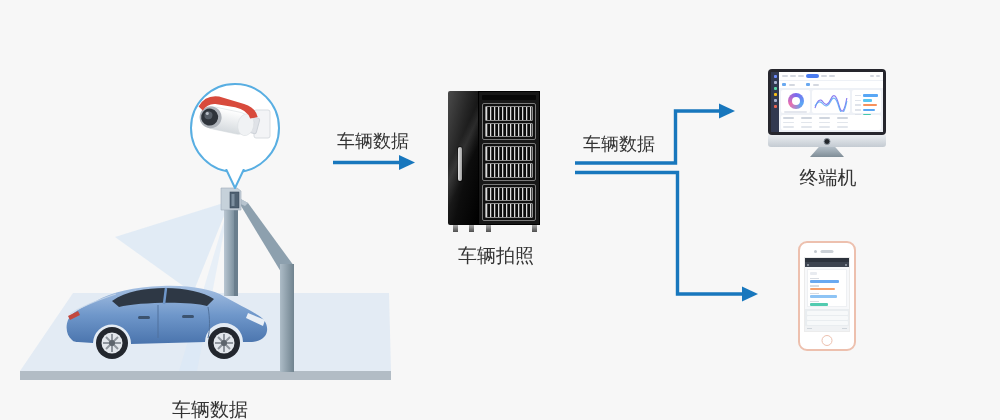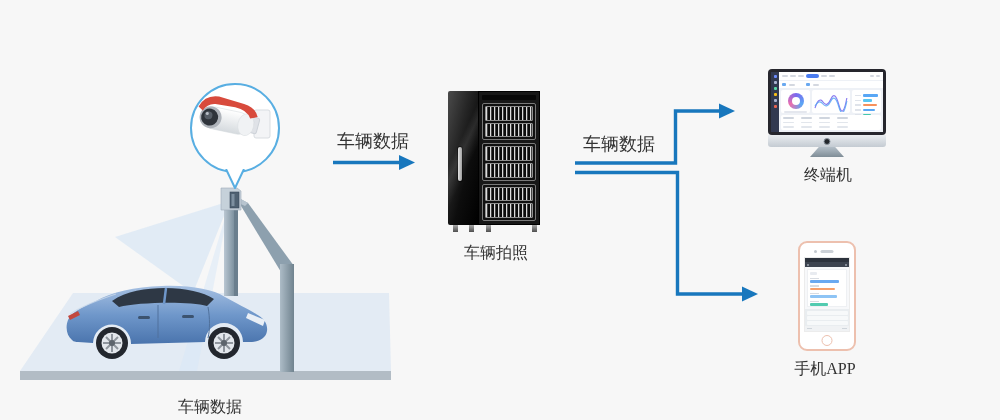--- a/index.html
+++ b/index.html
@@ -1,19 +1,19 @@
 <!DOCTYPE html>
 <html><head>
 <meta charset="utf-8">
 <style>
   html,body{margin:0;padding:0;background:#f7f7f7;}
   #canvas{position:relative;width:1000px;height:420px;background:#f7f7f7;overflow:hidden;
           font-family:Liberation Serif, serif;margin-top:34px;}
   .abs{position:absolute;}
-  .caption{position:absolute;color:#333;font-size:16px;text-align:center;white-space:nowrap;}
+  .caption{position:absolute;color:#333;font-size:19px;text-align:center;white-space:nowrap;}
   .flow-label{position:absolute;color:#333;font-size:18px;text-align:center;white-space:nowrap;}
 
   
   .callout{left:190px;top:49px;width:90px;height:90px;border-radius:50%;background:#fff;
            border:2px solid #58aee2;box-sizing:border-box;}
 
   
   .server{left:448px;top:57px;width:92px;height:141px;}
   .server-door{position:absolute;left:0;top:0;width:30px;height:134px;border-radius:2px 0 0 2px;
     background:linear-gradient(104deg,#4b4b4b 0%,#262626 35%,#0d0d0d 62%,#000 100%);}
@@ -374,14 +374,13 @@
     </div>
     <div class="phone-home"></div>
   </div>
 
   <div class="flow-label" style="left:331px;top:95px;width:84px;">车辆数据</div>
   <div class="flow-label" style="left:577px;top:98px;width:84px;">车辆数据</div>
 
   <div class="caption" style="left:155px;top:363px;width:110px;">车辆数据</div>
   <div class="caption" style="left:436px;top:209px;width:120px;">车辆拍照</div>
   <div class="caption" style="left:778px;top:131px;width:100px;">终端机</div>
-  <div class="caption" style="left:775px;top:325px;width:100px;">手机APP</div>
 </div>
 
 </body></html>

